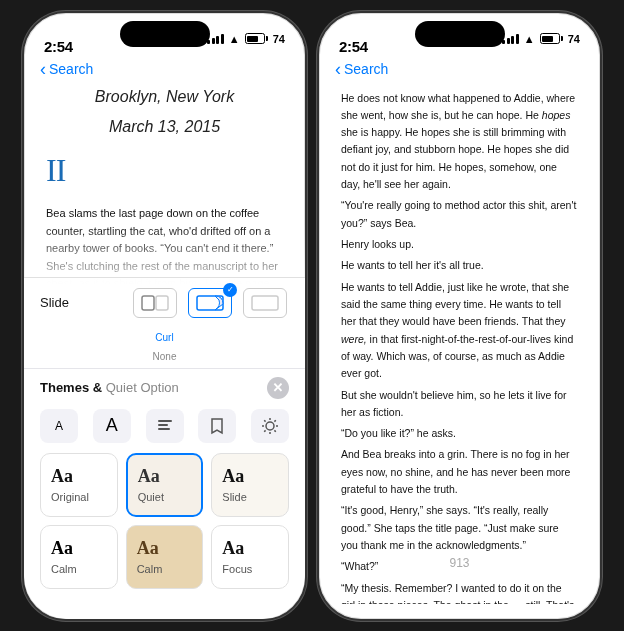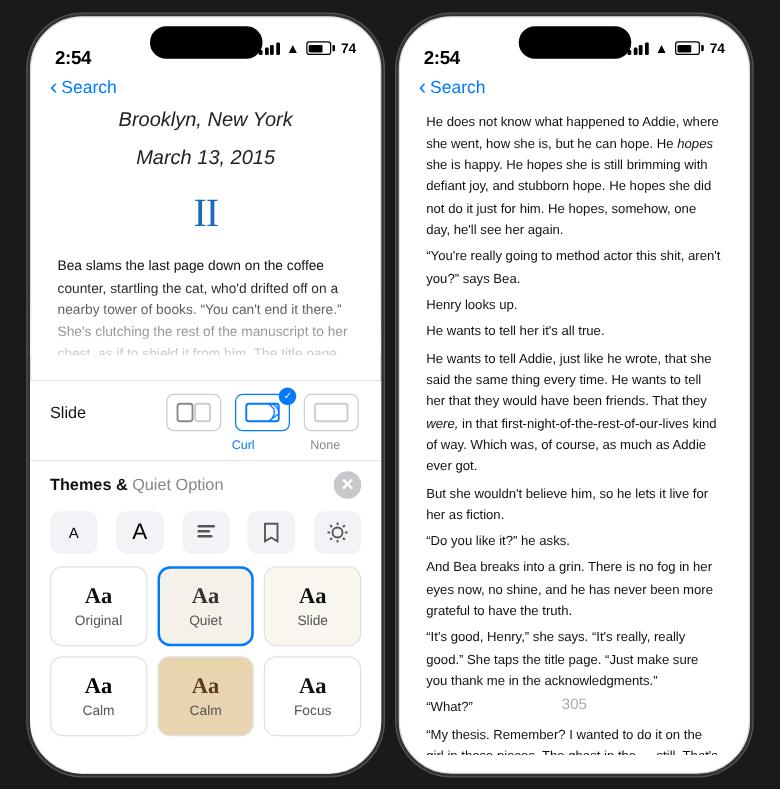--- a/index.html
+++ b/index.html
@@ -105,21 +105,20 @@
 
     .book-content .location {
       text-align: center;
       font-style: italic;
       font-size: 16px;
       margin-bottom: 4px;
       color: #222;
     }
 
     .book-content .chapter {
-      text-align: center;
       font-size: 32px;
       font-weight: 300;
       color: #1a6bb5;
       margin-bottom: 8px;
       font-family: Georgia, serif;
       letter-spacing: -1px;
     }
 
     .book-content p {
       margin-bottom: 3px;
@@ -273,21 +272,21 @@
       grid-template-columns: repeat(3, 1fr);
       gap: 8px;
       padding: 4px 16px 10px;
     }
 
     .theme-card {
       border-radius: 10px;
       padding: 8px 10px;
       display: flex;
       flex-direction: column;
-      align-items: center;
+      align-items: flex-start;
       justify-content: center;
       gap: 4px;
       border: 1.5px solid #e0e0e0;
       cursor: pointer;
       min-height: 64px;
     }
 
     .theme-card.selected {
       border-color: #007AFF;
       border-width: 2px;
@@ -467,21 +466,21 @@
 
         <div class="transition-option">
           <div class="transition-icon">
             <svg width="30" height="18" viewBox="0 0 30 18">
               <rect x="2" y="2" width="26" height="14" rx="2" fill="none" stroke="#ccc" stroke-width="1.5"></rect>
             </svg>
           </div>
         </div>
       </div>
 
-      <div style="display:flex;padding:0 16px 6px;justify-content:center;gap:8px;">
+      <div style="display:flex;padding:0 16px 6px;justify-content:center;gap:8px;flex-direction:column;">
         <span style="flex:1;text-align:center;font-size:10px;color:#888;margin-left:60px;"></span>
         <span style="flex:1;text-align:center;font-size:10px;color:#007AFF;">Curl</span>
         <span style="flex:1;text-align:center;font-size:10px;color:#888;">None</span>
       </div>
 
       <div style="height:1px;background:#e5e5ea;margin:0 0 4px;"></div>
 
       <div class="themes-header">
         <span class="themes-header-left">Themes &amp; <span style="font-weight:400;color:#888;">Quiet Option</span></span>
         <div class="close-btn">✕</div>
@@ -590,19 +589,19 @@
       <p>He wants to tell her it's all true.</p>
       <p>He wants to tell Addie, just like he wrote, that she said the same thing every time. He wants to tell her that they would have been friends. That they <em>were,</em> in that first-night-of-the-rest-of-our-lives kind of way. Which was, of course, as much as Addie ever got.</p>
       <p>But she wouldn't believe him, so he lets it live for her as fiction.</p>
       <p>“Do you like it?” he asks.</p>
       <p>And Bea breaks into a grin. There is no fog in her eyes now, no shine, and he has never been more grateful to have the truth.</p>
       <p>“It's good, Henry,” she says. “It's really, really good.” She taps the title page. “Just make sure you thank me in the acknowledgments.”</p>
       <p>“What?”</p>
       <p>“My thesis. Remember? I wanted to do it on the girl in those pieces. The ghost in the — still. That's her, isn't it?”</p>
 
       <div style="position:absolute;bottom:30px;left:0;right:0;text-align:center;">
-        <span class="page-num" style="font-size:12px;color:#aaa;">305</span>
+        <span class="page-num" style="font-size:12px;color:#aaa;">913</span>
       </div>
     </div>
 
   </div>
 
 </div>
 
 </body></html>

